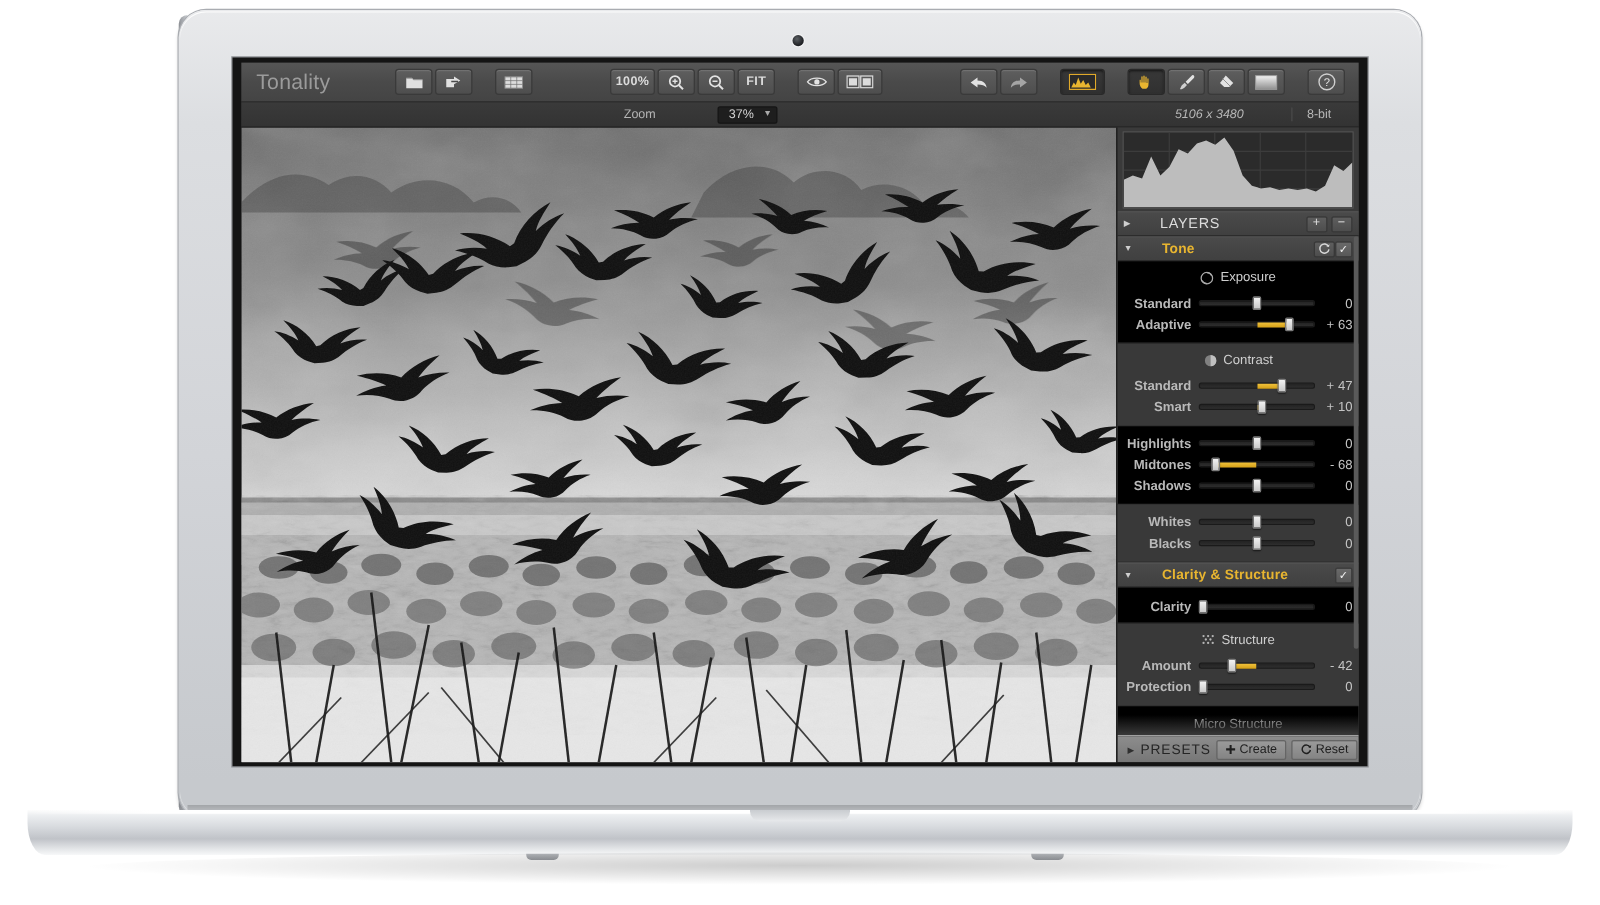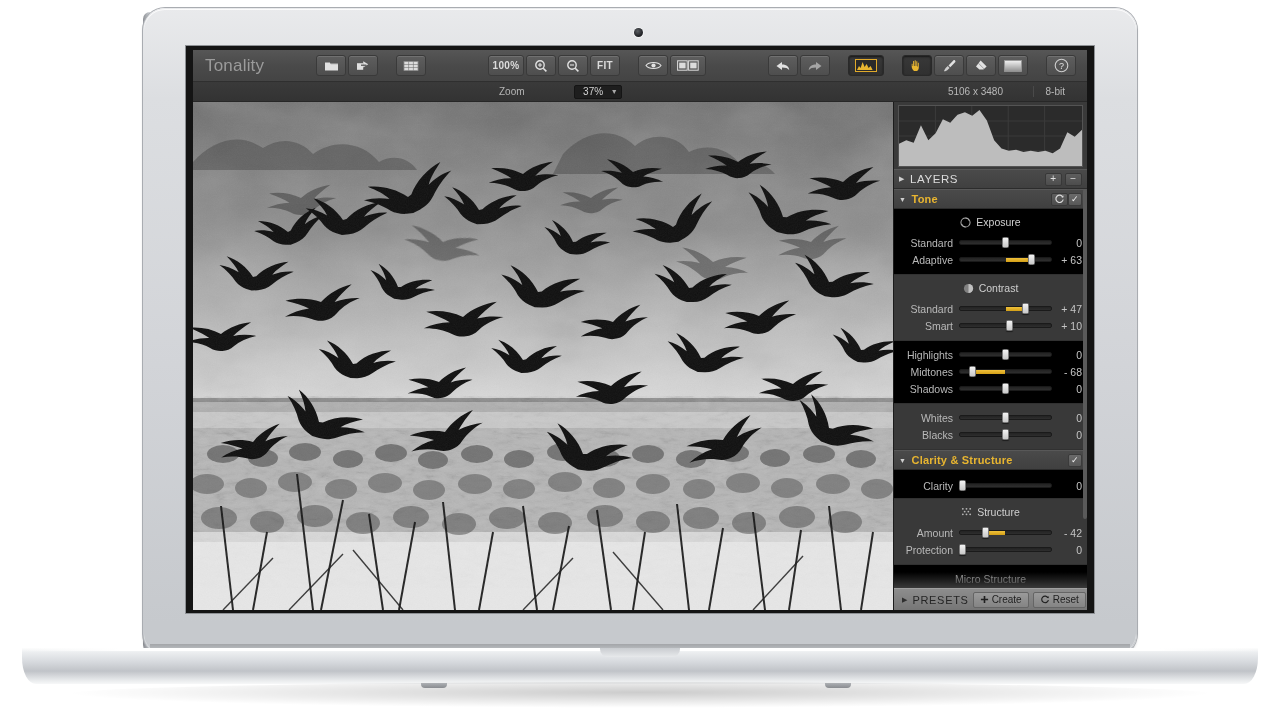--- a/index.html
+++ b/index.html
@@ -118,21 +118,21 @@
     position: relative;
   }
   .zoom-wrap { position:absolute; left:306px; display:flex; align-items:center; gap:5px;}
   .zoom-field {
     background:#1e1e1e; border:1px solid #151515; border-radius:2px;
     height:14px; min-width:48px; display:flex; align-items:center;
     padding: 0 3px; color:#d2d2d2; font-size:10px;margin-left:44px;
   }
   .zoom-val { flex:1; text-align:center; }
   .caret { font-size:7px; color:#aaa; margin-left:2px;}
-  .dims { position:absolute; right:84px; color:#b8b8b8; }
+  .dims { position:absolute; right:92px; color:#b8b8b8;font-style:italic; }
   .bits { position:absolute; right:22px; color:#b8b8b8;
           border-left:1px solid #4a4a4a; padding-left:12px; }
 
   
   #work { display:flex; height: 508px; width:100%; }
   #canvas-area {
     position:relative; width: 700px; height: 508px;
     background:#262626; overflow:hidden;
   }
   #photo { position:absolute; inset:0; }
@@ -152,21 +152,21 @@
 
   .sec-header {
     height: 20px; display:flex; align-items:center;
     font-size: 11px; letter-spacing:.6px;
     padding: 0 5px;
     background: linear-gradient(180deg,#4a4a4a,#404040);
     border-top:1px solid #585858; border-bottom:1px solid #2c2c2c;
     color:#d7d7d7;
   }
   .sec-header .tri { font-size:7px; margin-right:5px; color:#cfcfcf; }
-  .sec-header .title { flex:1; }
+  .sec-header .title { flex:1;margin-left:18px; }
   .sec-header.accent .title { color:#e8b530; font-weight:bold; letter-spacing:.2px;}
   .sec-header.layers .title{ font-size:11.5px; color:#dcdcdc;}
   .mini-btn {
     width:17px; height:13px; margin-left:3px;
     background:linear-gradient(180deg,#5e5e5e,#4d4d4d);
     border:1px solid #383838; border-radius:2px;
     display:flex;align-items:center;justify-content:center;
     color:#e0e0e0; font-size:10px; line-height:1;
   }
   .chk {
@@ -183,21 +183,21 @@
   }
   .grp.dark { background:#393939; }
   .grp-title {
     display:flex;align-items:center;justify-content:center;gap:5px;
     font-size:10.5px;color:#cfcfcf; padding: 2px 0 6px 0;
   }
   .grp-title .gi { width:11px;height:11px;display:inline-block; opacity:.85;}
   .row { display:flex; align-items:center; height:17px; padding: 0 5px; }
   .row .lbl {
     width:60px; text-align:right; font-size:10.5px; color:#b9b9b9;
-    padding-right:6px; white-space:nowrap;
+    padding-right:6px; white-space:nowrap;font-weight:bold;
   }
   .track {
     position:relative; flex:1; height:9px; display:flex; align-items:center;
   }
   .track .rail {
     position:absolute; left:0; right:0; height:5px; top:2px;
     background:linear-gradient(180deg,#232323,#2e2e2e);
     border:1px solid #1a1a1a; border-radius:2px;
   }
   .track .fill {

